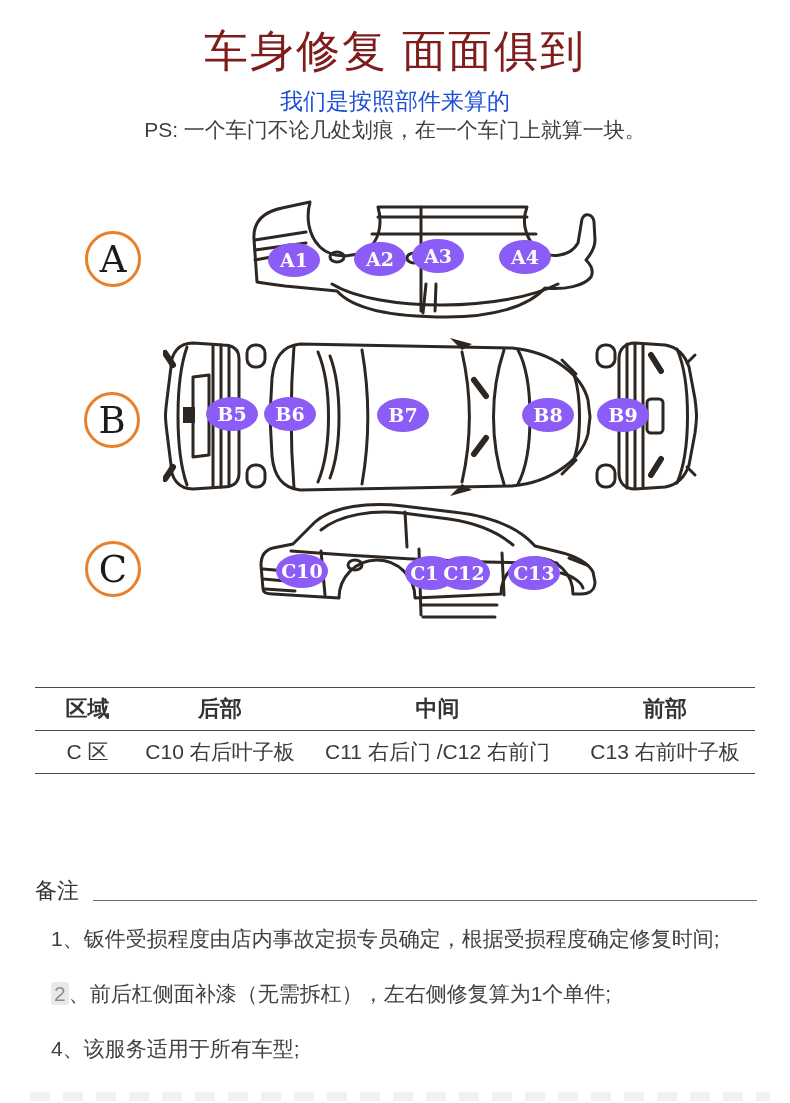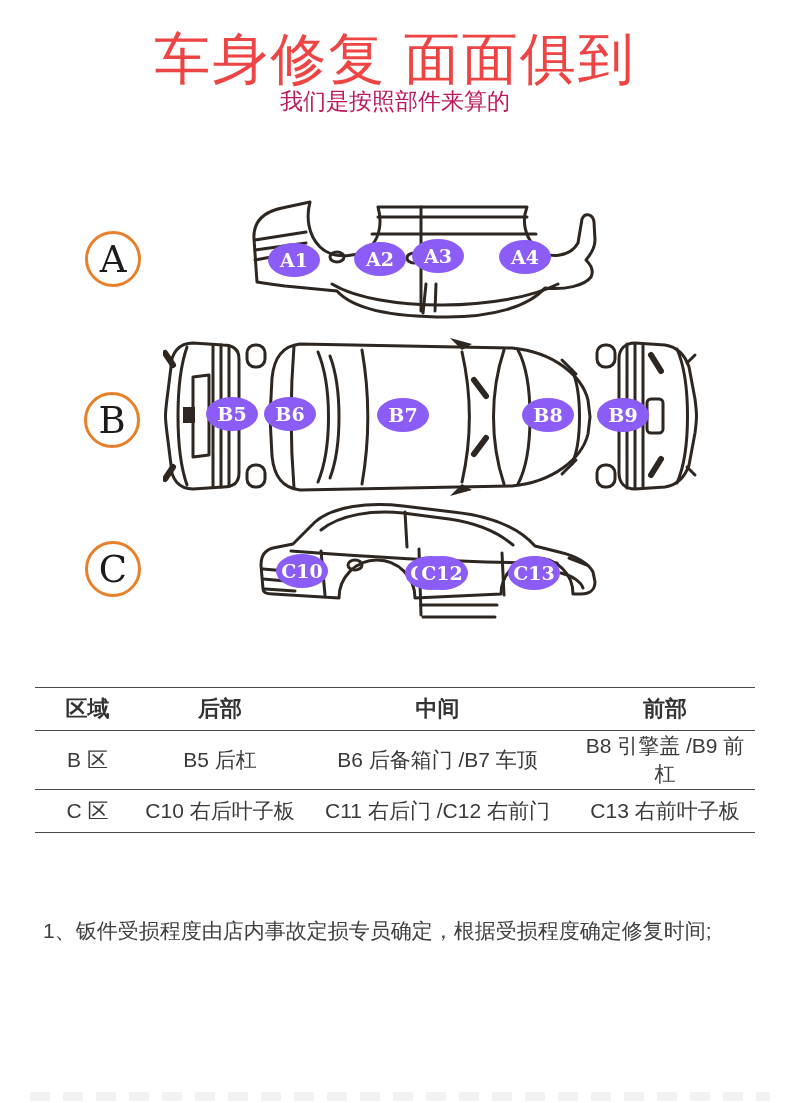--- a/index.html
+++ b/index.html
@@ -1,22 +1,22 @@
 <!DOCTYPE html>
 <html><head>
 <meta charset="utf-8">
 <style>
   html,body{margin:0;padding:0;background:#ffffff;}
   .page{position:relative;width:790px;height:1103px;background:#fff;overflow:hidden;
         font-family:"Liberation Sans",sans-serif;color:#222;}
 
   .title{position:absolute;top:22px;left:0;width:100%;text-align:center;
-         font-size:56px;font-weight:500;color:#ef4444;letter-spacing:2px;}
+         font-size:44px;font-weight:500;color:#7f1d1d;letter-spacing:2px;}
   .subtitle{position:absolute;top:86px;left:0;width:100%;text-align:center;
-            font-size:23px;font-weight:400;color:#be185d;}
+            font-size:23px;font-weight:400;color:#1d4ed8;}
   .ps{position:absolute;top:116px;left:0;width:100%;text-align:center;
       font-size:21px;color:#3f3f3f;}
 
   .badge{position:absolute;width:56px;height:56px;box-sizing:border-box;
          border:3px solid #e8802b;border-radius:50%;
          display:flex;align-items:center;justify-content:center;
          font-family:"DejaVu Serif",serif;font-size:37px;color:#1c1c1c;}
 
   .marker{position:absolute;width:52px;height:34px;border-radius:50%;
           background:#8b5cf6;color:#fff;
@@ -38,34 +38,35 @@
   table.zones tr{border-bottom:1px solid #4a4a4a;}
   table.zones thead tr{border-top:1px solid #4a4a4a;}
 
   .remark-row{position:absolute;top:876px;left:35px;width:722px;
               display:flex;align-items:flex-end;}
   .remark-label{font-size:22px;color:#333;}
   .remark-line{flex:1;border-bottom:1px solid #6e6e6e;margin:0 0 5px 14px;}
 
   .notes{position:absolute;top:903px;left:35px;width:724px;
          font-size:21px;color:#414141;line-height:39px;}
-  .note{margin:8px;}
+  .note{margin:16px;}
   .note .num{color:#414141;}
   .note .num.hl{background:#e9e9e9;color:#8c8c8c;border-radius:3px;padding:0 3px;}
 
   .ghost-line{position:absolute;top:1092px;left:30px;width:740px;height:9px;opacity:.35;
       background:repeating-linear-gradient(90deg,#d9d9d9 0 20px,transparent 20px 33px);}
 </style>
 </head>
 <body>
 
 <div class="page">
 
   <div class="title">车身修复 面面俱到</div>
   <div class="subtitle">我们是按照部件来算的</div>
+  <div class="ps">PS: 一个车门不论几处划痕，在一个车门上就算一块。</div>
 
   <div class="badge" style="left:85px;top:231px;">A</div>
   <div class="badge" style="left:84px;top:392px;">B</div>
   <div class="badge" style="left:85px;top:541px;">C</div>
 
   <svg class="art" style="left:240px;top:189px;" width="358" height="133" viewBox="0 0 358 133">
     <path d="M17,93 L14,50 C13,33 23,23 42,19 L70,13 C66,28 68,46 80,58 C94,71 120,69 132,56 C140,47 142,32 138,18 L287,18 C282,31 284,47 296,59 C308,71 330,68 338,54 L342,30 C345,23 353,25 354,33 L355,51 C355,59 351,65 346,71 C351,76 354,82 351,88 C344,97 325,101 305,99 C288,118 252,128 207,128 C152,128 113,120 97,102 L45,97 C29,95 17,93 17,93 Z"></path>
     <path d="M15,51 L66,43 M15,61 L66,54 M15,71 L42,66"></path>
     <path d="M138,28 L287,28 M132,45 L296,45"></path>
     <path d="M181,18 L181,122"></path>
@@ -129,54 +130,54 @@
   <div class="marker" style="left:354px;top:242px;">A2</div>
   <div class="marker" style="left:412px;top:239px;">A3</div>
   <div class="marker" style="left:499px;top:240px;text-align:right;">A4</div>
   <div class="marker" style="left:206px;top:397px;">B5</div>
   <div class="marker" style="left:264px;top:397px;">B6</div>
   <div class="marker" style="left:377px;top:398px;">B7</div>
   <div class="marker" style="left:522px;top:398px;">B8</div>
   <div class="marker" style="left:597px;top:398px;">B9</div>
   <div class="marker" style="left:276px;top:554px;">C10</div>
   <div class="marker" style="left:359px;top:556px;margin-left:46px;">C11</div>
-  <div class="marker" style="left:416px;top:556px;">C12</div>
+  <div class="marker" style="left:438px;top:556px;">C12</div>
   <div class="marker" style="left:508px;top:556px;">C13</div>
 
   <table class="zones">
     <colgroup>
         <col class="c1">
         <col class="c2">
         <col class="c3">
         <col class="c4">
       </colgroup>
     <thead>
       <tr>
         <th>区域</th>
         <th>后部</th>
         <th>中间</th>
         <th>前部</th>
       </tr>
     </thead>
     <tbody>
       <tr>
-        <td>B 区</td>
-        <td>B5 后杠</td>
-        <td>B6 后备箱门 /B7 车顶</td>
-        <td>B8 引擎盖 /B9 前杠</td>
-      </tr>
-      <tr>
         <td>C 区</td>
         <td>C10 右后叶子板</td>
         <td>C11 右后门 /C12 右前门</td>
         <td>C13 右前叶子板</td>
       </tr>
     </tbody>
   </table>
 
+  <div class="remark-row">
+    <span class="remark-label">备注</span>
+    <span class="remark-line"></span>
+  </div>
 
   <div class="notes">
     <div class="note"><span class="num">1</span><span>、</span><span>钣件受损程度由店内事故定损专员确定，根据受损程度确定修复时间;</span></div>
+    <div class="note"><span class="num hl">2</span><span>、</span><span>前后杠侧面补漆（无需拆杠），左右侧修复算为1个单件;</span></div>
+    <div class="note"><span class="num">4</span><span>、</span><span>该服务适用于所有车型;</span></div>
   </div>
 
   <div class="ghost-line"></div>
 
 </div>
 
 </body></html>

